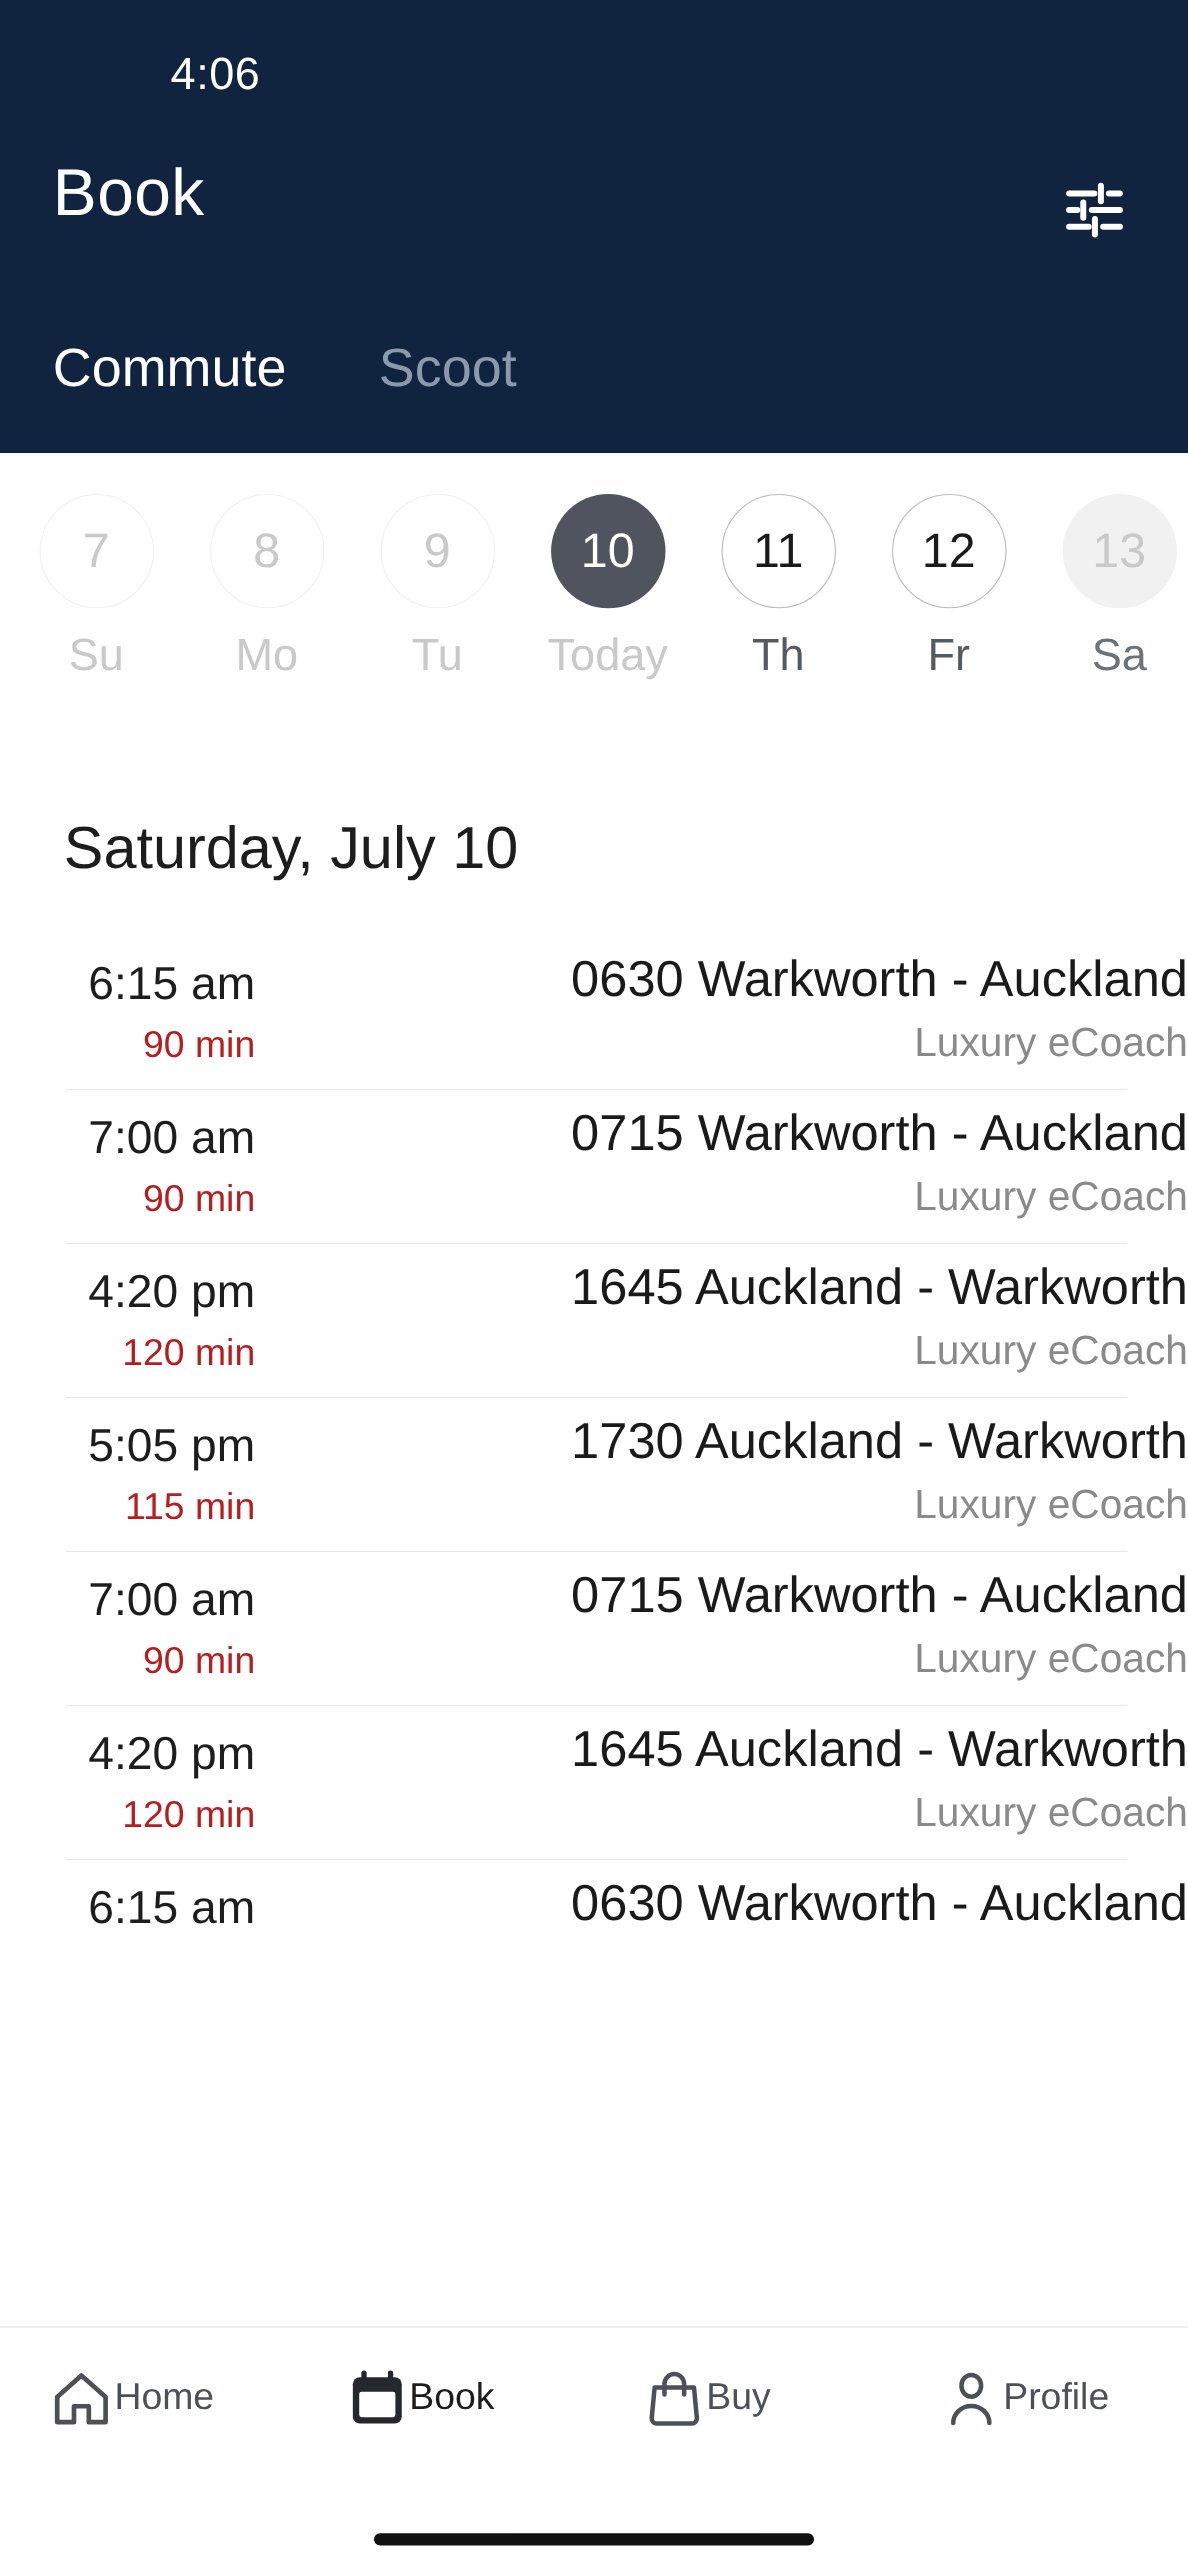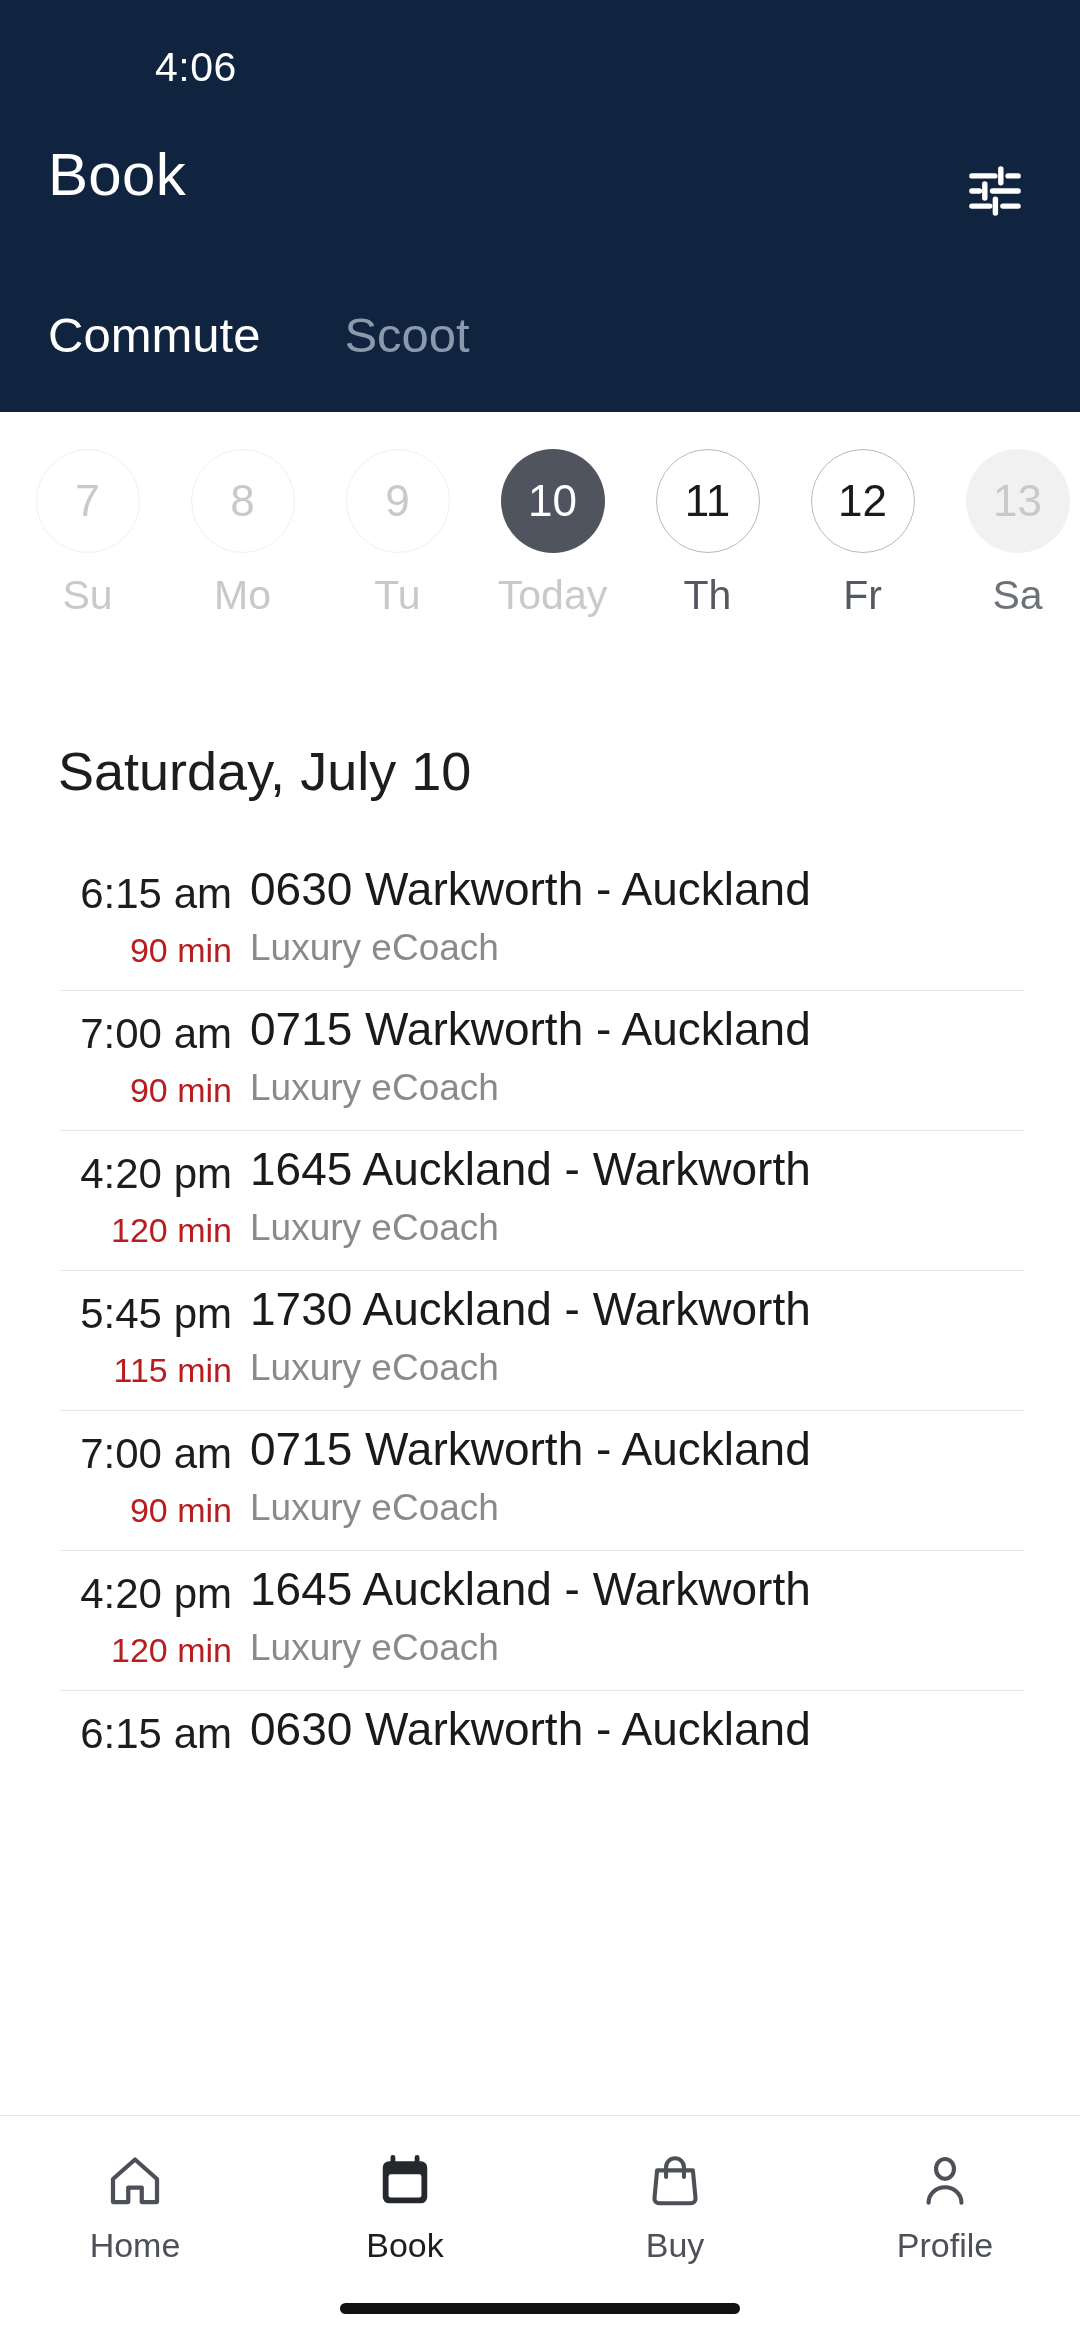--- a/index.html
+++ b/index.html
@@ -99,33 +99,34 @@
     content:""; position:absolute; left:60px; top:0;
     width:965px; height:1px; background:#e8e8e8;
   }
   .trip-left {
     width:250px; flex:0 0 250px;
     padding-top:20px; padding-right:18px;
     display:flex; flex-direction:column; align-items:flex-end;
   }
   .trip-time { font-size:42px; color:#1d1d1d; line-height:1.12; }
   .trip-dur { font-size:34px; color:#b91c1c; margin-top:14px; }
-  .trip-right { flex:1; padding-top:12px; }
+  .trip-right { flex:1; padding-top:12px;text-align:right; }
   .trip-name { font-size:46px; color:#1a1a1a; line-height:1.2; }
   .trip-sub { font-size:37px; color:#8a8a8a; margin-top:10px; }
 
   
   .bottomnav {
     position:absolute; left:0; bottom:0; width:1080px; height:225px;
     background:#ffffff; border-top:1px solid #e6e6e6;
     display:flex; align-items:flex-start; padding-top:32px;
   }
   .navitem {
-    flex:1; display:flex; flex-direction:column; align-items:center;
+    flex:1; display:flex; 
     cursor:pointer;
+    padding-left:44px;
   }
   .navicon { height:66px; display:flex; align-items:center; justify-content:center; }
   .navlabel { margin-top:12px; font-size:34px; color:#4d5157; }
   .navlabel.active { color:#1d1d1d; }
   .homeindicator {
     position:absolute; left:50%; transform:translateX(-50%);
     bottom:26px; width:400px; height:11px; border-radius:6px;
     background:#111111;
   }
 </style>
@@ -237,21 +238,21 @@
         <div class="trip-dur">120 min</div>
       </div>
       <div class="trip-right">
         <div class="trip-name">1645 Auckland - Warkworth</div>
         <div class="trip-sub">Luxury eCoach</div>
       </div>
     </div>
 
     <div class="triprow">
       <div class="trip-left">
-        <div class="trip-time">5:45 pm</div>
+        <div class="trip-time">5:05 pm</div>
         <div class="trip-dur">115 min</div>
       </div>
       <div class="trip-right">
         <div class="trip-name">1730 Auckland - Warkworth</div>
         <div class="trip-sub">Luxury eCoach</div>
       </div>
     </div>
 
     <div class="triprow">
       <div class="trip-left">

